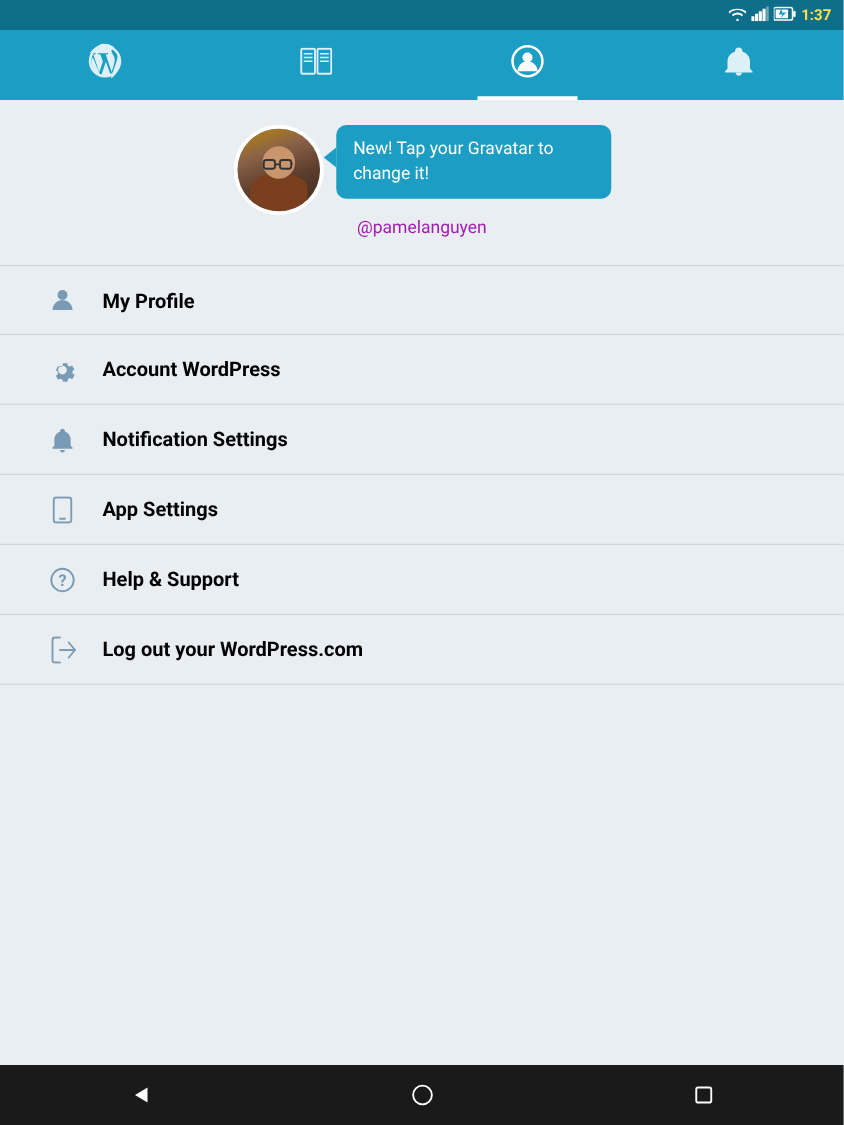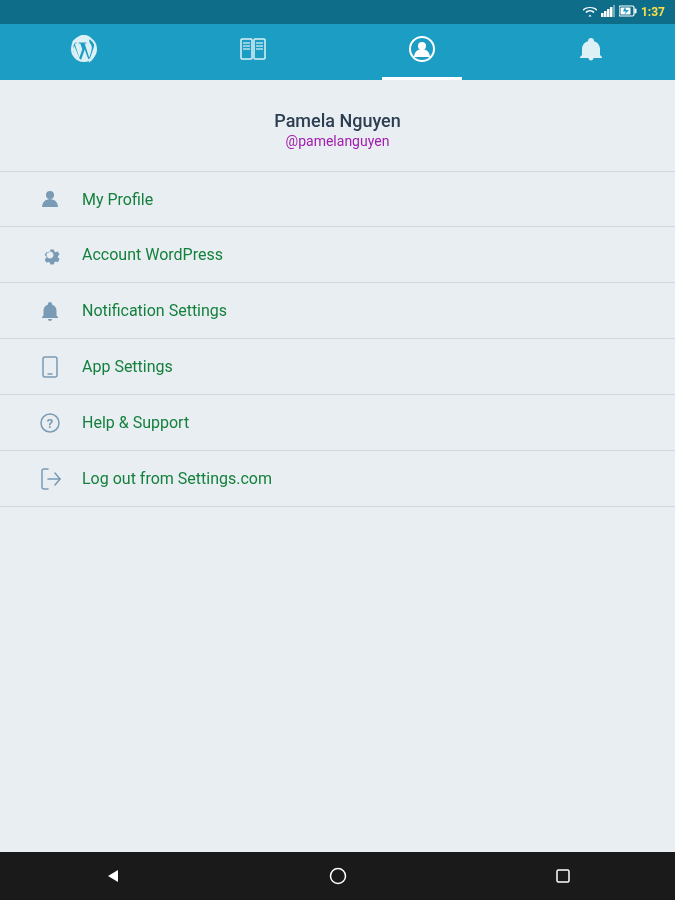--- a/index.html
+++ b/index.html
@@ -186,23 +186,23 @@
       display: flex;
       align-items: center;
       justify-content: center;
       color: #7a9bb5;
       font-size: 20px;
       flex-shrink: 0;
     }
 
     .menu-label {
       font-size: 16px;
-      color: #15803d;
+      color: #000000;
       margin-left: 12px;
-      font-weight: 400;
+      font-weight: 700;
     }
 
     
     .bottom-nav {
       position: absolute;
       bottom: 0;
       left: 0;
       width: 100%;
       height: 48px;
       background: #1a1a1a;
@@ -331,22 +331,45 @@
         <path d="M12 2C10.3 2 9 3.3 9 5v.3C5.6 6.2 3 9.3 3 13v6l-2 2v1h22v-1l-2-2v-6c0-3.7-2.6-6.8-6-7.7V5c0-1.7-1.3-3-3-3z" fill="white"></path>
         <path d="M9.5 22c0 1.4 1.1 2.5 2.5 2.5s2.5-1.1 2.5-2.5H9.5z" fill="white"></path>
       </svg>
     </span>
   </div>
 </div>
 
 <div class="main-content">
 
   <div class="profile-section">
-
-    <div class="profile-name">Pamela Nguyen</div>
+    <div class="profile-row">
+
+      <div class="avatar-container">
+        <div class="avatar">
+          <div class="gravatar-photo">
+            <div class="body"></div>
+            <div class="face">
+
+              <svg width="26" height="10" viewBox="0 0 26 10" style="position:absolute;top:10px;left:0" fill="none">
+                <rect x="1" y="1" width="9" height="7" rx="2" stroke="#333" stroke-width="1.5"></rect>
+                <rect x="14" y="1" width="9" height="7" rx="2" stroke="#333" stroke-width="1.5"></rect>
+                <line x1="10" y1="4.5" x2="14" y2="4.5" stroke="#333" stroke-width="1.5"></line>
+                <line x1="0" y1="4" x2="1" y2="4" stroke="#333" stroke-width="1.5"></line>
+                <line x1="23" y1="4" x2="24" y2="4" stroke="#333" stroke-width="1.5"></line>
+              </svg>
+            </div>
+          </div>
+        </div>
+      </div>
+
+      <div class="speech-bubble">
+        <span>New! Tap your Gravatar to change it!</span>
+      </div>
+    </div>
+
     <div class="profile-handle">@pamelanguyen</div>
   </div>
 
   <div class="menu-list">
 
     <div class="menu-item">
       <span class="menu-icon">
         <svg width="22" height="22" viewBox="0 0 22 22" fill="#7a9bb5">
           <circle cx="11" cy="7" r="4"></circle>
           <path d="M3 19c0-4.4 3.6-8 8-8s8 3.6 8 8"></path>
@@ -395,21 +418,21 @@
     </div>
 
     <div class="menu-item">
       <span class="menu-icon">
         <svg width="22" height="22" viewBox="0 0 22 22" fill="#7a9bb5">
           <path d="M9 21H5c-1.1 0-2-.9-2-2V3c0-1.1.9-2 2-2h4" stroke="#7a9bb5" stroke-width="1.5" fill="none" stroke-linecap="round"></path>
           <polyline points="16,17 21,11 16,5" stroke="#7a9bb5" stroke-width="1.5" fill="none" stroke-linecap="round" stroke-linejoin="round"></polyline>
           <line x1="21" y1="11" x2="9" y2="11" stroke="#7a9bb5" stroke-width="1.5" stroke-linecap="round"></line>
         </svg>
       </span>
-      <span class="menu-label">Log out from Settings.com</span>
+      <span class="menu-label">Log out your WordPress.com</span>
     </div>
 
   </div>
 </div>
 
 <div class="bottom-nav">
   <div class="bottom-nav-btn">
     <svg width="18" height="18" viewBox="0 0 18 18" fill="white">
       <polygon points="14,3 4,9 14,15"></polygon>
     </svg>

